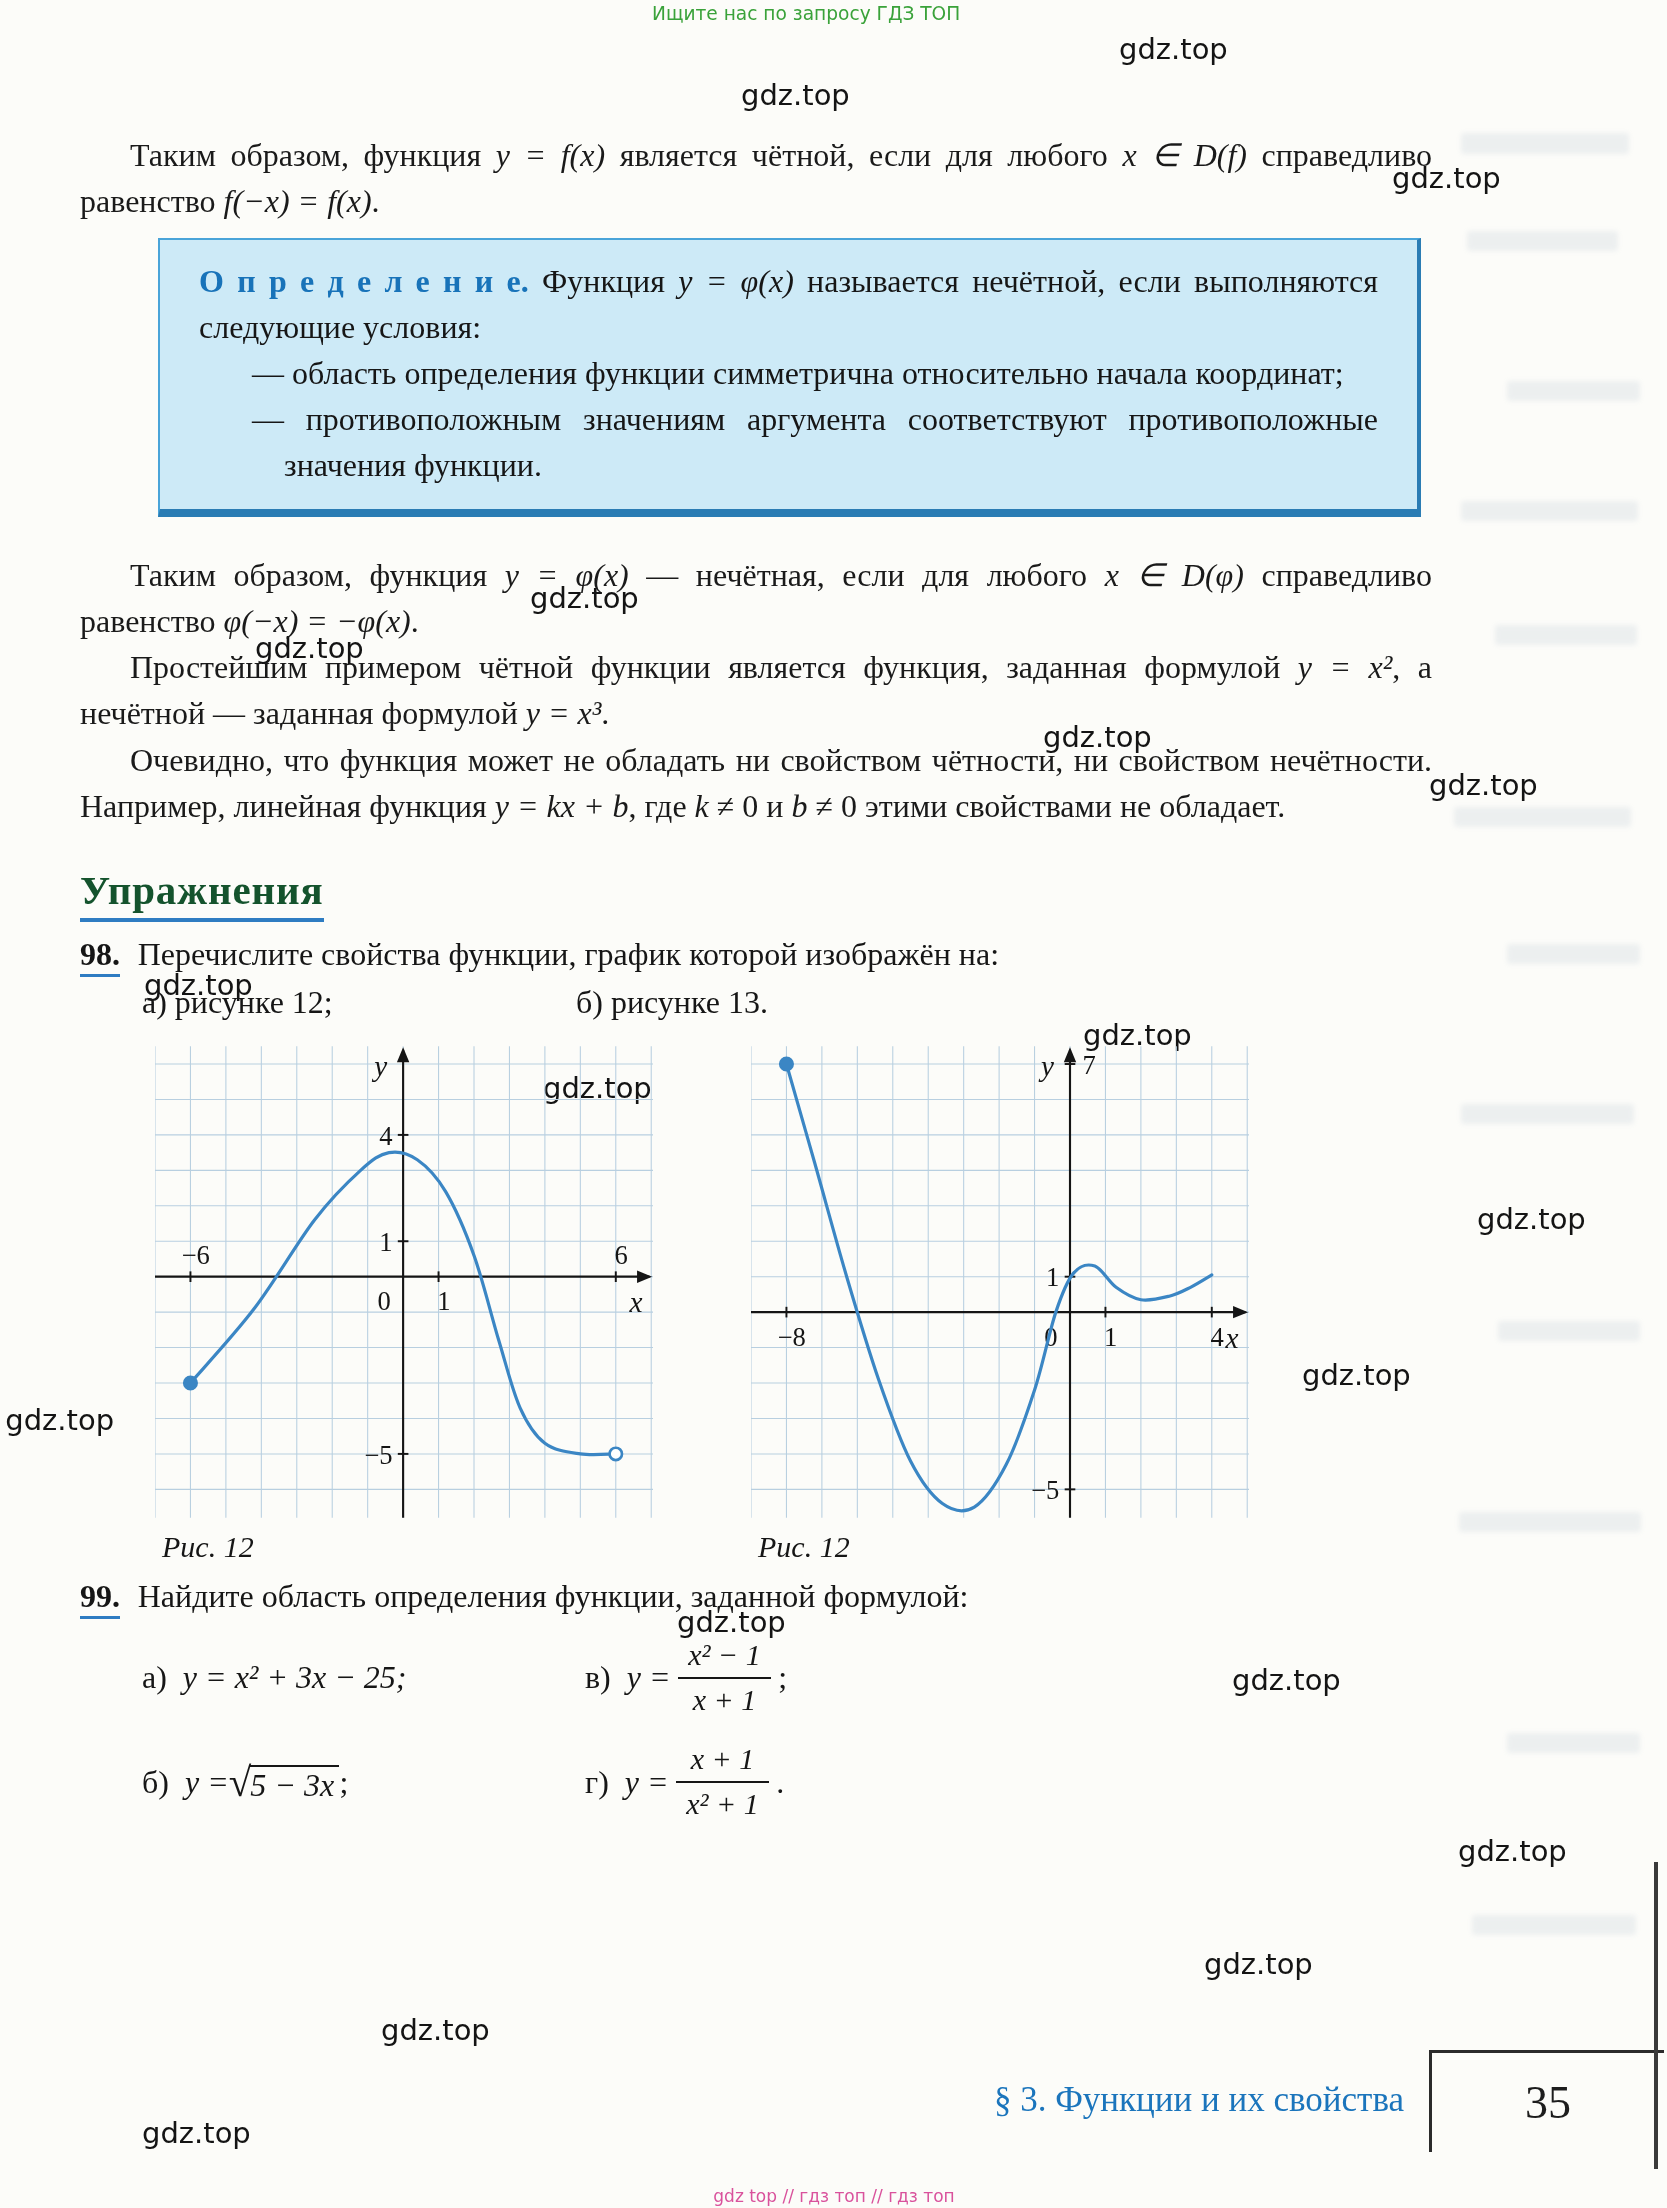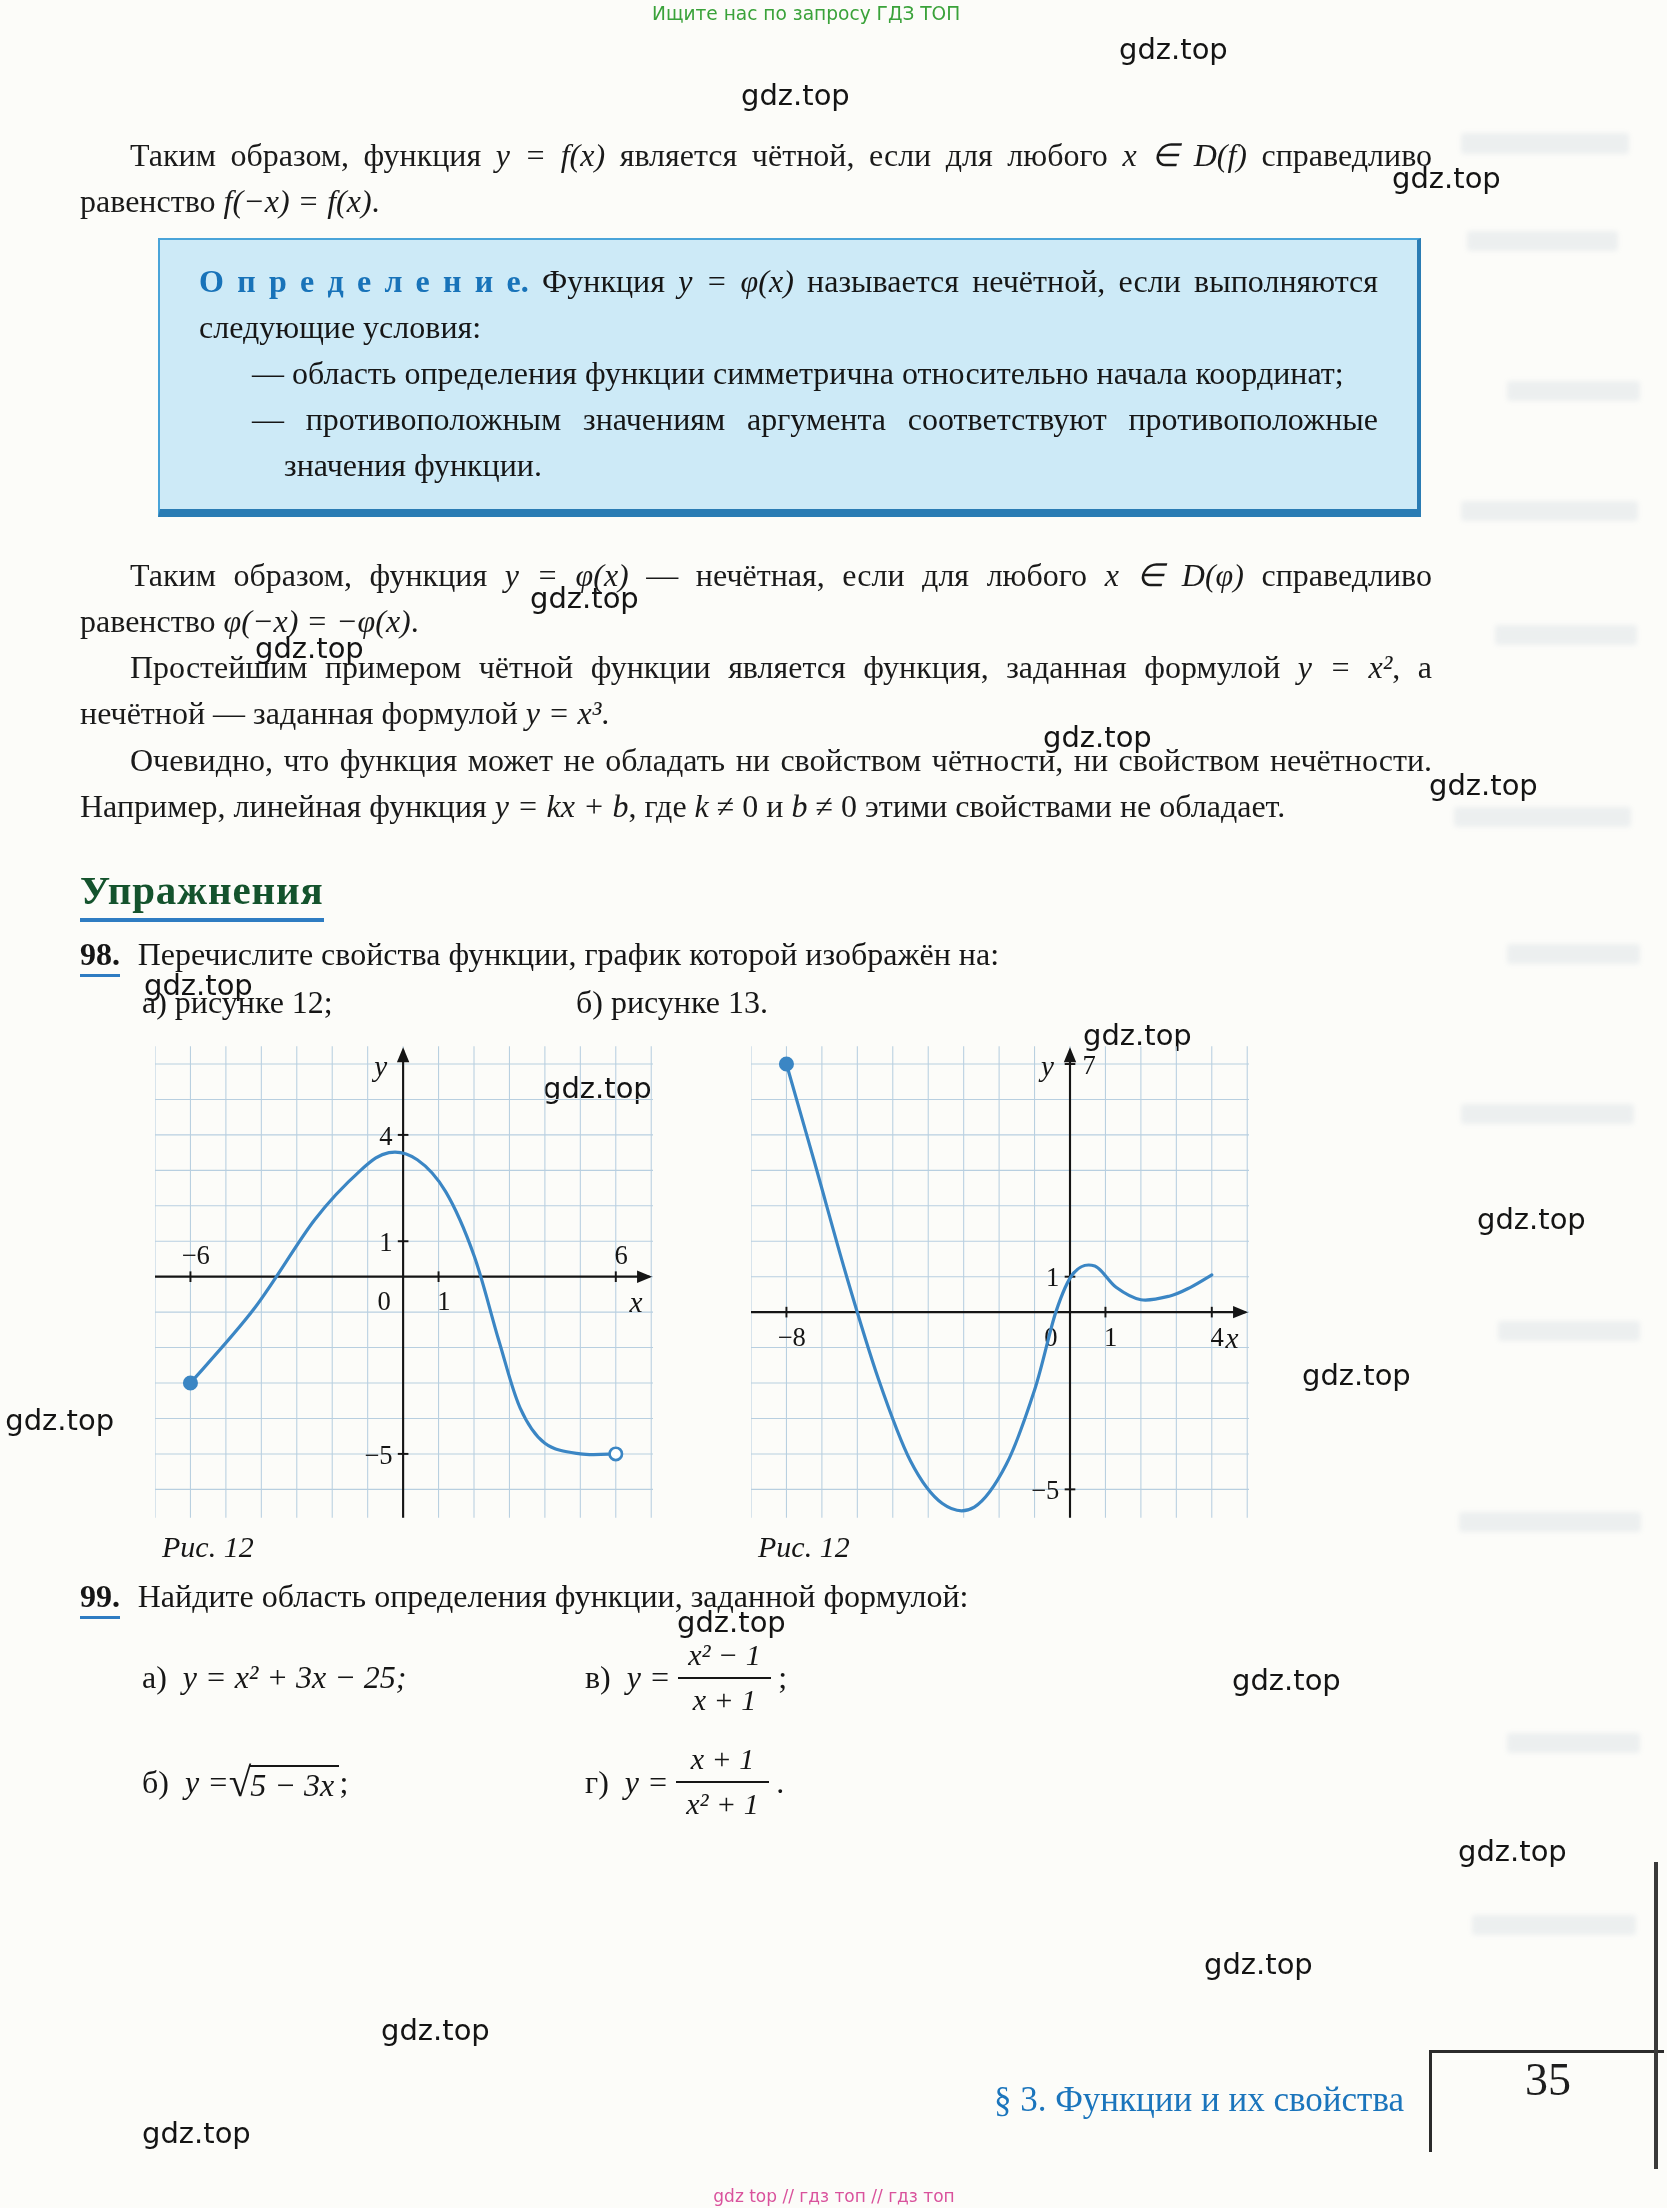--- a/index.html
+++ b/index.html
@@ -60,21 +60,21 @@
   .frac .den { display:block; padding:4.4px 10.6px 0; }
   .sqrt { white-space:nowrap; }
   .rad-sign { font-size:41px; font-style:normal; }
   .radicand { border-top:2.7px solid #161616; padding:0 5.3px 1.8px 1.8px; margin-left:-2.7px; }
 
   
   .footer-section { position:absolute; right:264px; top:2080px; font-size:35px; color:#1b75bc; }
   .page-num-box {
     position:absolute; left:1429px; top:2050px; width:232px; height:99px;
     border-left:3.5px solid #2b2b2b; border-top:3.5px solid #2b2b2b;
-    display:flex; justify-content:center; font-size:46px; color:#1d1d1d;
+    display:flex; align-items:center; justify-content:center; font-size:46px; color:#1d1d1d;
   }
   .edge-line { position:absolute; left:1654px; top:1862px; width:3.5px; height:307px; background:#3a3a3a; }
 
   
   .top-banner { position:absolute; left:652px; top:2.7px; font-family:"DejaVu Sans", sans-serif; font-size:18.6px; color:#3aa23a; }
   .wm { position:absolute; font-family:"DejaVu Sans", sans-serif; font-size:29px; color:#141414; white-space:nowrap; }
   .bottom-line { position:absolute; left:0; right:0; bottom:3.5px; text-align:center; font-family:"DejaVu Sans", sans-serif; font-size:17px; color:#d9529c; }
   .bleed { position:absolute; background:#8fa3b8; opacity:0.14; filter:blur(2.7px); border-radius:3.5px; }
 </style>
 </head>

